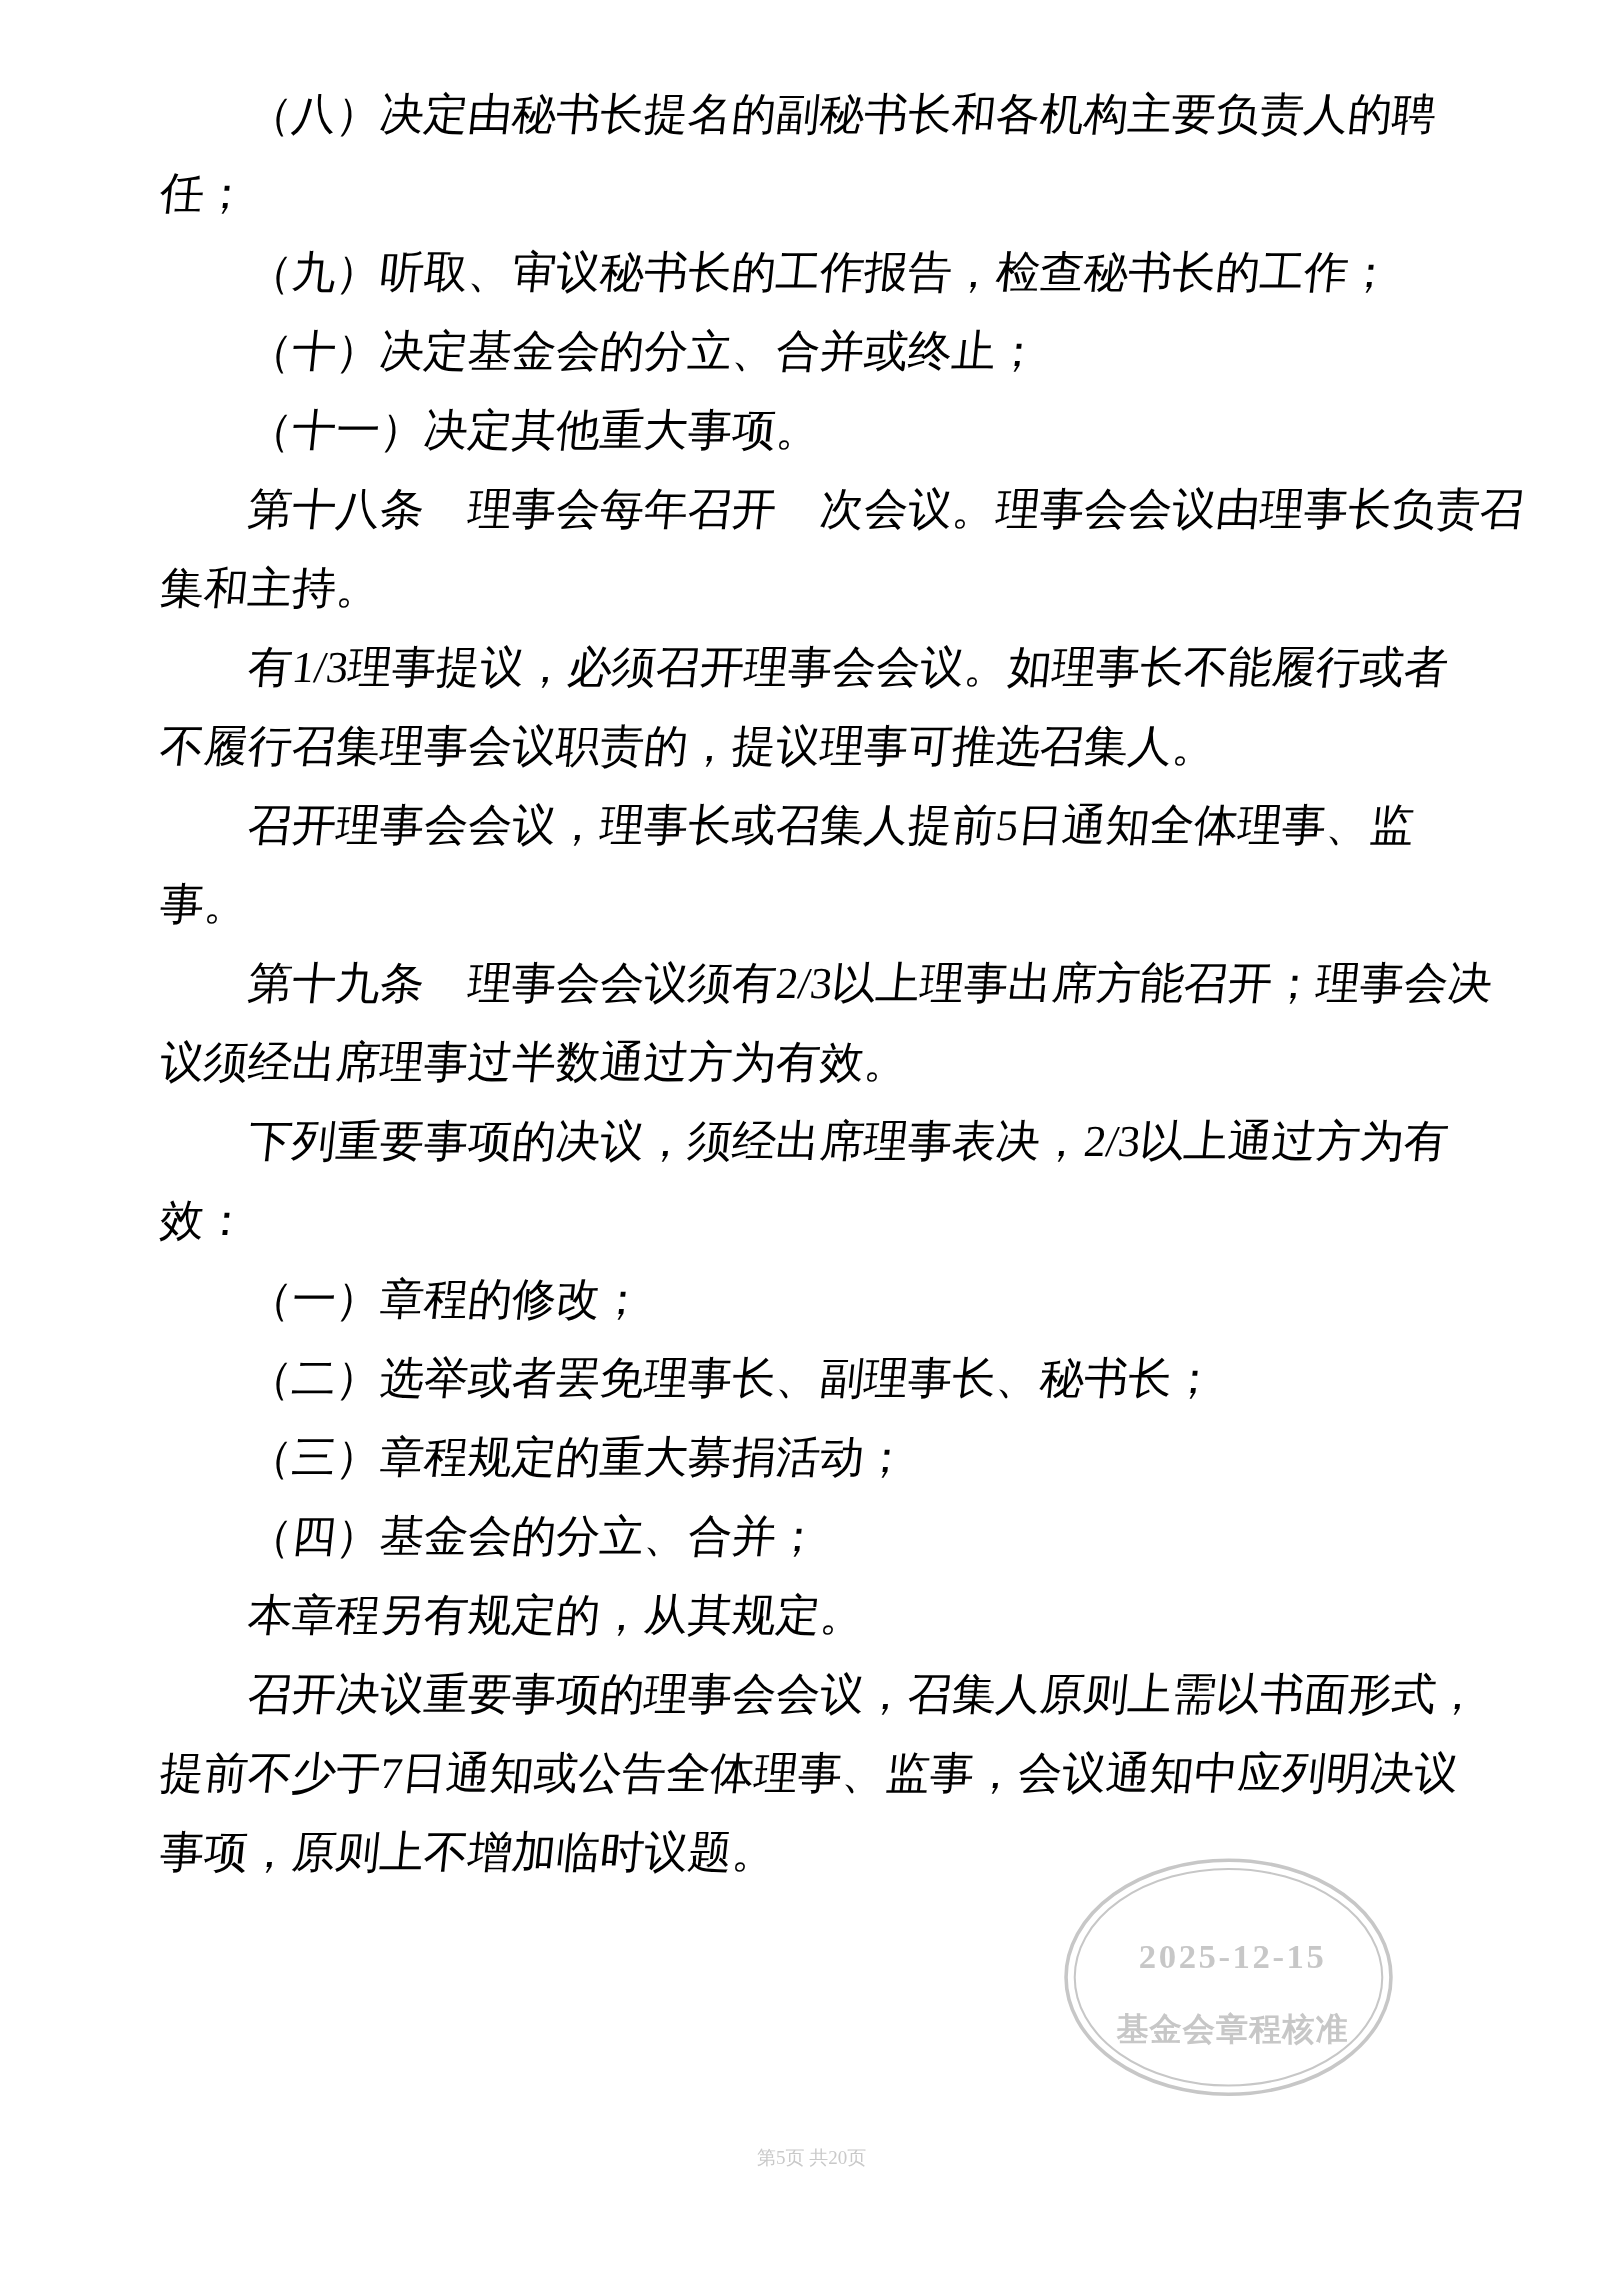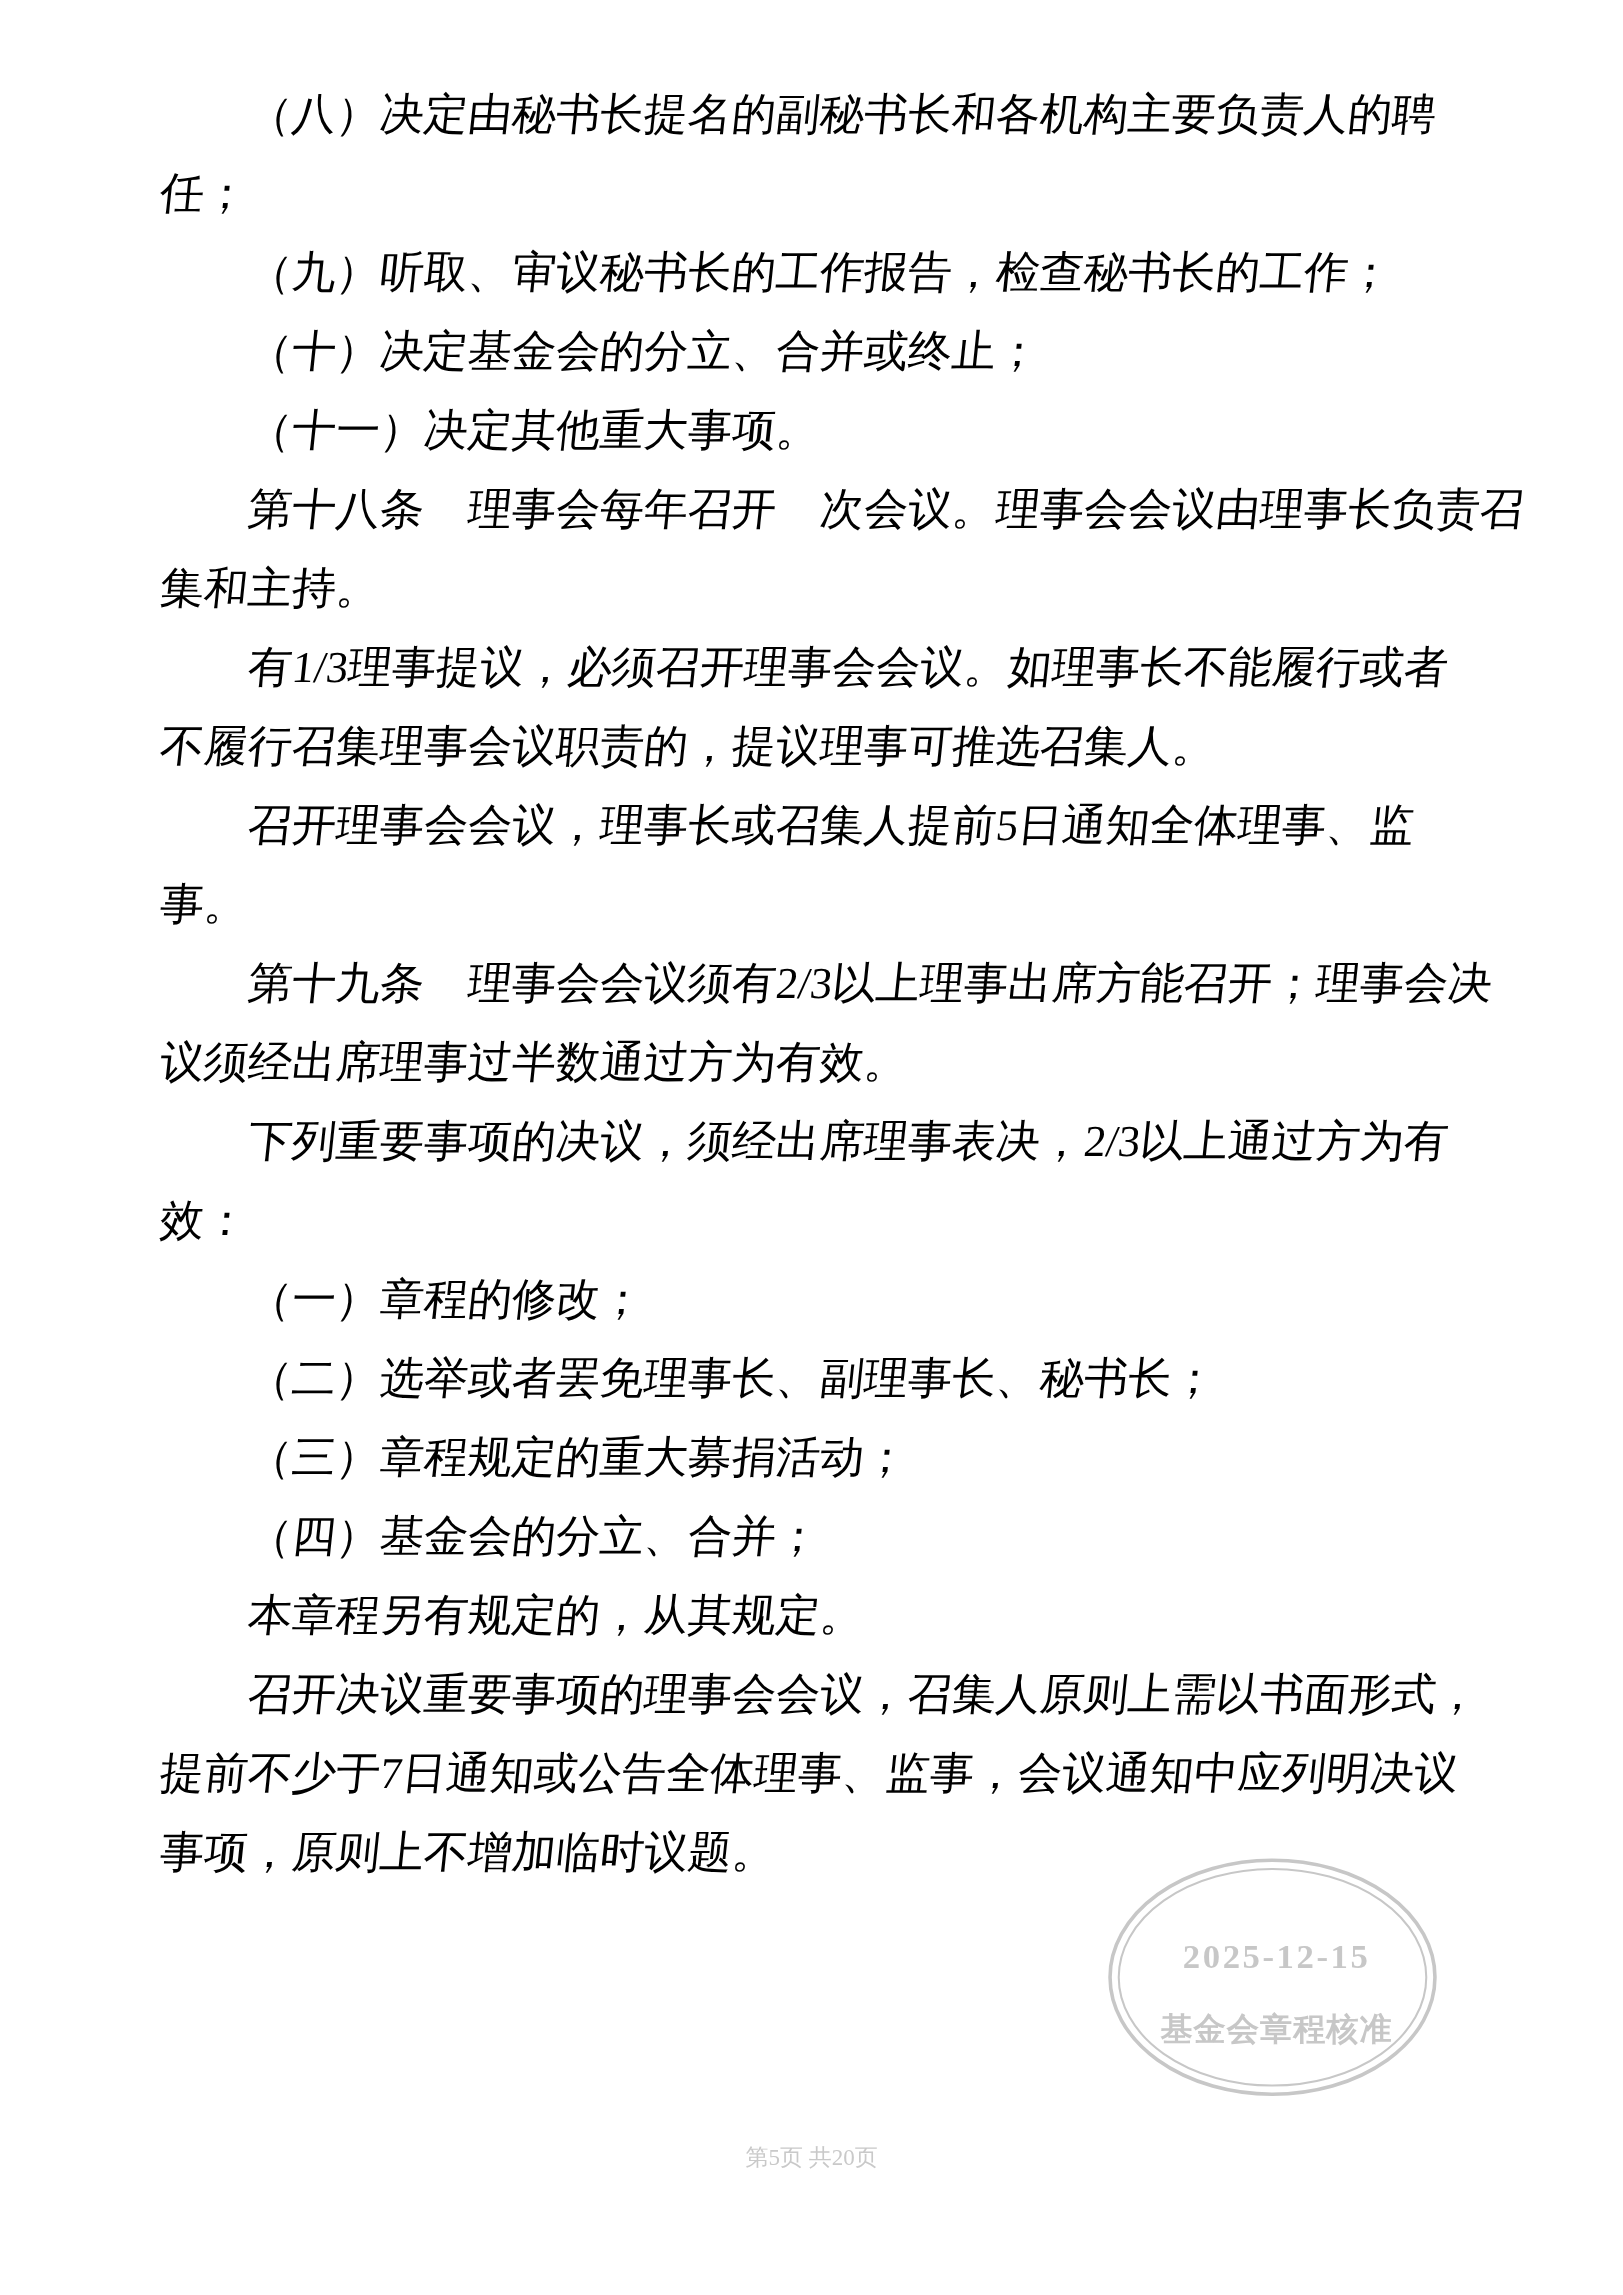--- a/index.html
+++ b/index.html
@@ -32,42 +32,42 @@
     white-space:pre;
     letter-spacing:0px;
     transform:skewX(-6deg);
     transform-origin:0 100%;
   }
   .doc-line.indent{
     padding-left:88px;
   }
   .stamp{
     position:absolute;
-    left:1108px;
+    left:1064px;
     top:1858px;
     width:329px;
     height:239px;
     text-decoration:underline;
   }
   .stamp svg{display:block;width:100%;height:100%;}
   .stamp text{
     fill:var(--stamp-color);
     font-family:"Liberation Serif","DejaVu Serif",serif;
     font-weight:bold;
   }
   .stamp-date{font-size:68px;letter-spacing:5px;}
   .stamp-label{font-size:63px;letter-spacing:2px;}
   .stamp ellipse{fill:none;stroke:var(--stamp-color);}
   .page-footer{
     position:absolute;
     left:0;right:0;
     top:2142px;
     text-align:center;
     color:var(--footer-color);
-    font-size:23px;
+    font-size:19px;
     line-height:31px;
     font-family:"Liberation Serif","DejaVu Serif",serif;
   }
 </style>
 </head>
 <body>
 
 <div class="page">
 
   <main class="body-text" id="doc-lines">

